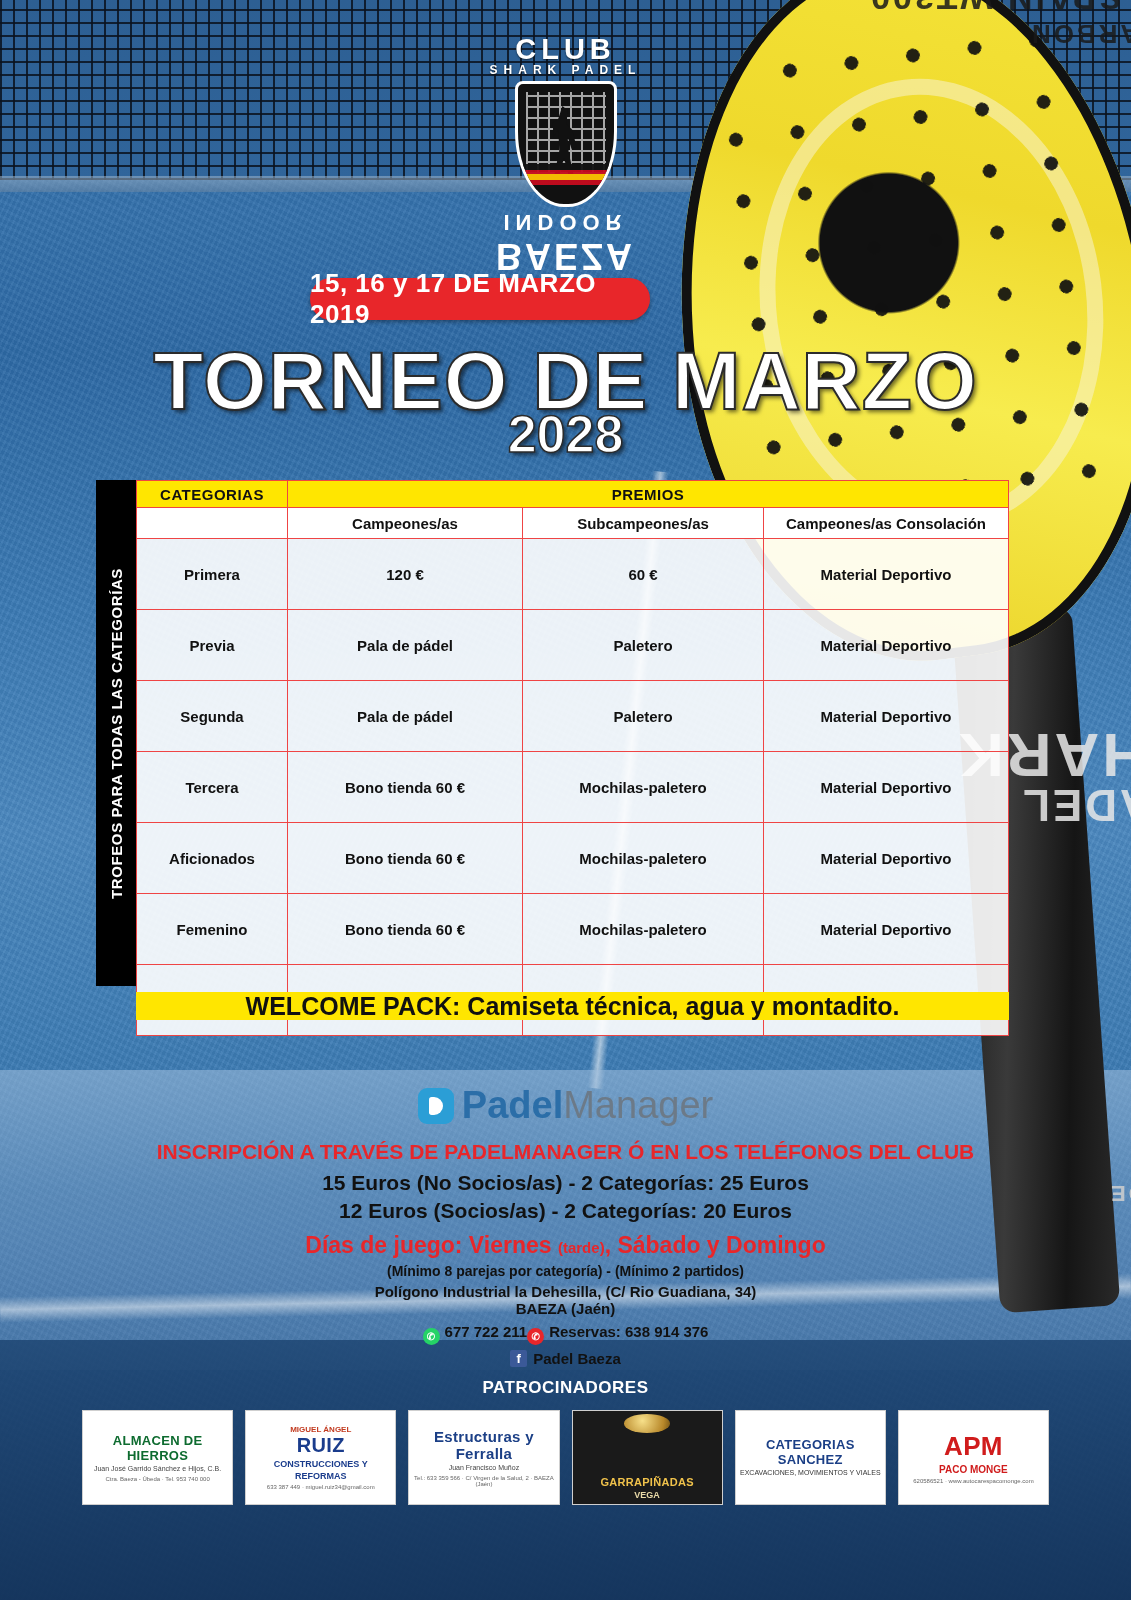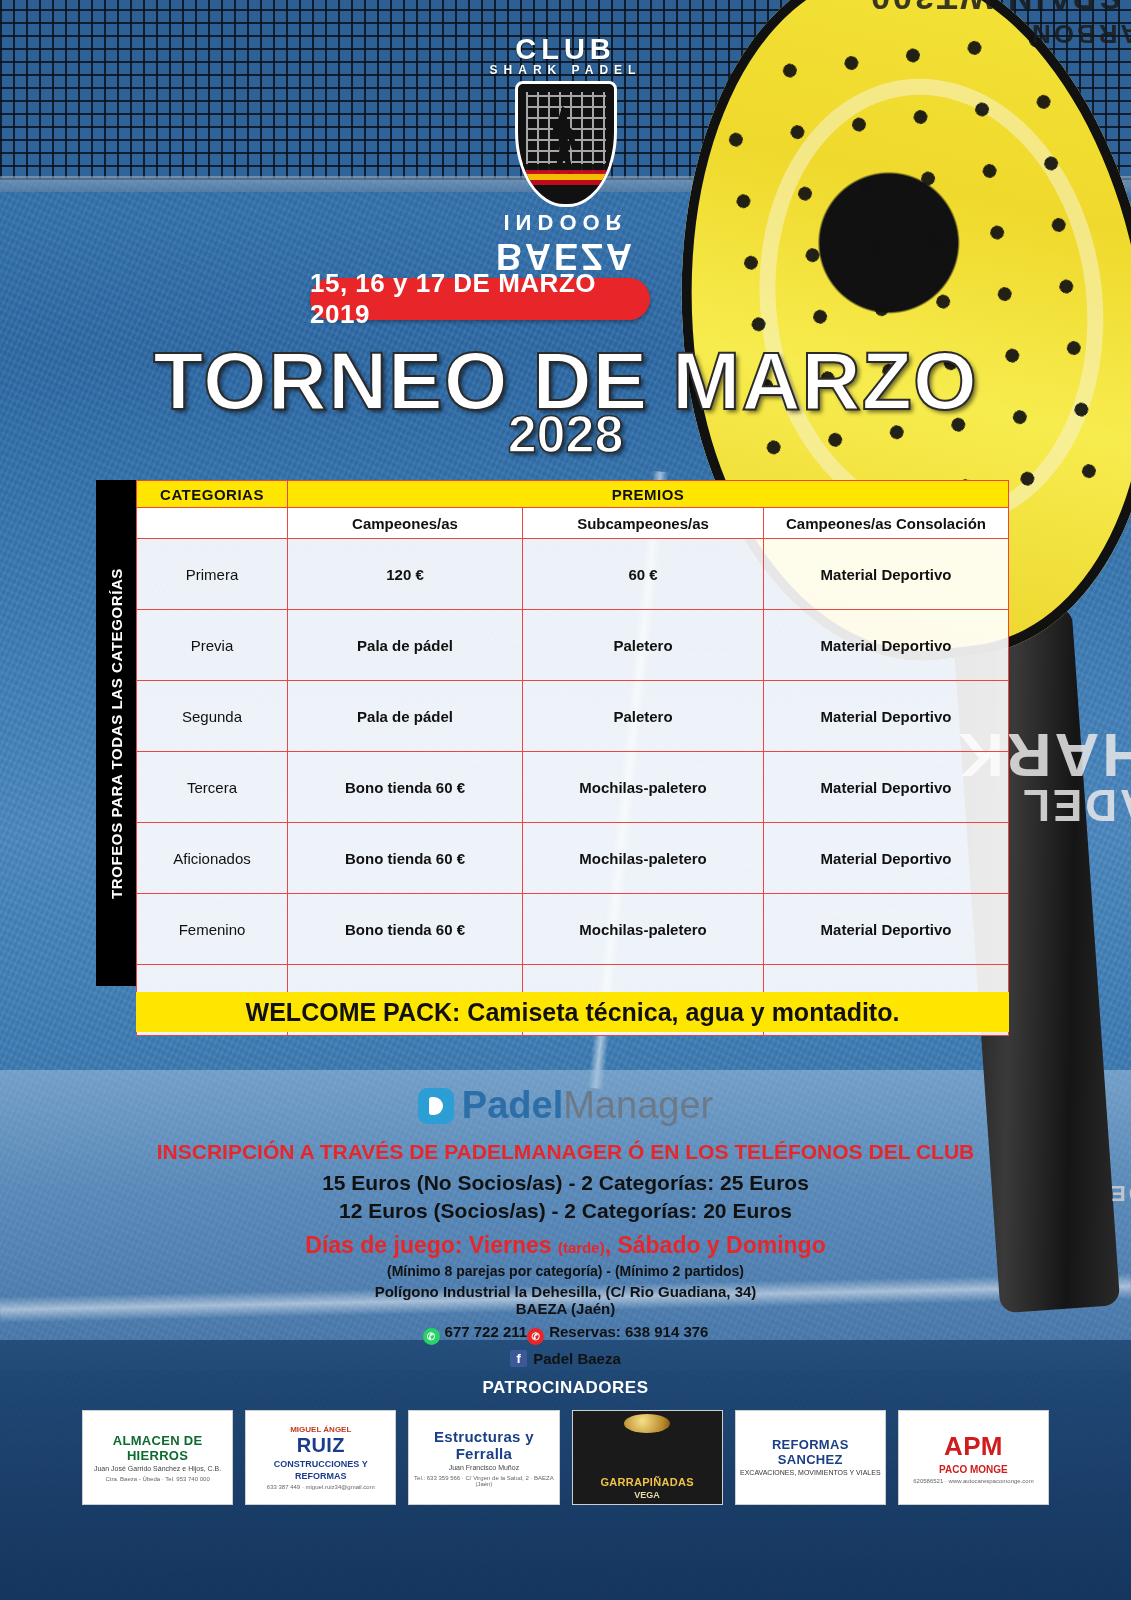--- a/index.html
+++ b/index.html
@@ -245,25 +245,25 @@
     font-size: 15px; letter-spacing: .5px; height: 24px;
   }
   .hdr-premios {
     background: #ffe600; color: #111; font-weight: bold;
     font-size: 15px; letter-spacing: .5px; height: 24px;
   }
   .hdr-sub {
     background: #fff; font-weight: bold; height: 28px; font-size: 15px;
   }
   table.prizes td { height: 68px; font-weight: bold; }
-  table.prizes td.cat { font-weight: normal; }
+  table.prizes td.cat { font-weight: bold; }
   .welcome {
     position: absolute;
     left: 40px; top: 512px;
-    width: 873px; height: 40px;
+    width: 873px; height: 28px;
     background: #ffe600;
     display: flex; align-items: center; justify-content: center;
     font-size: 25px; font-weight: bold; color: #111;
   }
 
   
   .pm-logo {
     position: absolute;
     left: 0; right: 0; top: 1084px;
     display: flex; align-items: center; justify-content: center;
@@ -526,21 +526,21 @@
       <div class="tiny">Tel.: 633 359 566 · C/ Virgen de la Salud, 2 · BAEZA (Jaén)</div>
     </div>
 
     <div class="sp garra">
       <div class="medal"></div>
       <div class="t1">GARRAPIÑADAS</div>
       <div class="t2">VEGA</div>
     </div>
 
     <div class="sp rod">
-      <div class="t1">REFORMAS SANCHEZ</div>
+      <div class="t1">CATEGORIAS SANCHEZ</div>
       <div class="t2">EXCAVACIONES, MOVIMIENTOS Y VIALES</div>
     </div>
 
     <div class="sp apm">
       <div class="t1">APM</div>
       <div class="t2">PACO MONGE</div>
       <div class="tiny">620586521 · www.autocarespacomonge.com</div>
     </div>
 
   </div>

